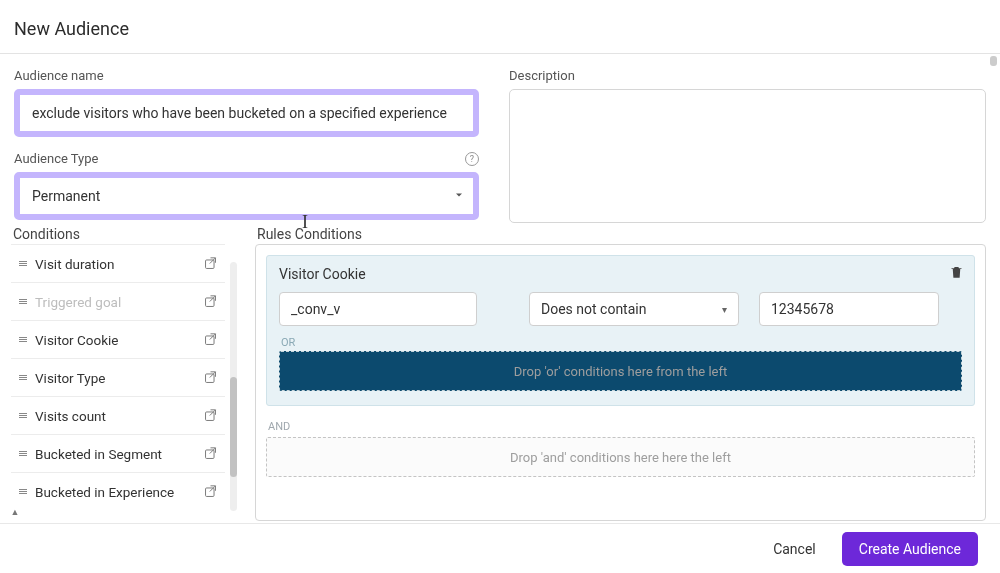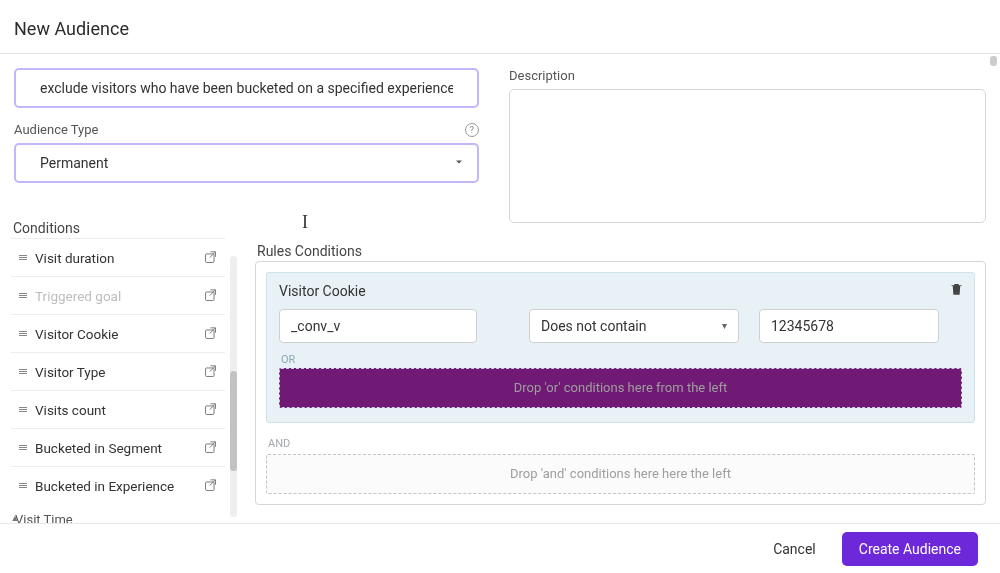--- a/index.html
+++ b/index.html
@@ -35,23 +35,23 @@
   .field-label {
     font-size: 13px;
     color: #555;
     margin-bottom: 6px;
     display: flex;
     align-items: center;
     justify-content: space-between;
   }
   .input, .select {
     width: 100%;
-    border: 2px solid #c4b5fd;
+    border: 6px solid #c4b5fd;
     border-radius: 5px;
-    padding: 10px 24px;
+    padding: 10px 12px;
     font-size: 14px;
     color: #333;
     background: #fff;
     font-family: inherit;
   }
   .textarea {
     width: 100%;
     height: 134px;
     border: 1px solid #d6d6d6;
     border-radius: 5px;
@@ -76,21 +76,20 @@
     border-radius: 50%;
     display: inline-flex;
     align-items: center; justify-content: center;
     font-size: 9px; color: #888;
   }
   .lower {
     display: flex;
     padding: 0 14px 0 11px;
     gap: 16px;
     height: 295px;
-    align-items: center;
   }
   .cond-col { width: 228px; display:flex; flex-direction:column; }
   .rules-col { flex: 1; display:flex; flex-direction:column; }
   .section-title {
     font-size: 14px;
     color: #444;
     margin-bottom: 2px;
     padding-left: 2px;
   }
   .cond-list {
@@ -214,21 +213,21 @@
     border-radius: 2px;
     background: #fbfbfb;
     height: 40px;
     display:flex;
     align-items:center;
     justify-content:center;
     font-size: 13px;
     color: #9e9e9e;
   }
   .dropzone.inside {
-    background: #701a75;
+    background: #0c4a6e;
     border-color: #c5d5db;
   }
   .footer {
     position:absolute;
     bottom: 0; left:0; right:0;
     height: 50px;
     display:flex;
     align-items:center;
     justify-content:flex-end;
     gap: 20px;
@@ -269,20 +268,21 @@
 </style>
 </head>
 <body>
 
 <h1 class="page-title">New Audience</h1>
 <hr class="hr">
 
 <div class="main">
   <div class="col-left">
     <div class="field-block">
+      <div class="field-label">Audience name</div>
       <input class="input" value="exclude visitors who have been bucketed on a specified experience" style="">
     </div>
     <div class="field-block" style="margin-bottom:0">
       <div class="field-label">
         <span>Audience Type</span>
         <span class="help-icon">?</span>
       </div>
       <div class="select-wrap">
         <div class="input select">Permanent</div>
         <span class="chev">

